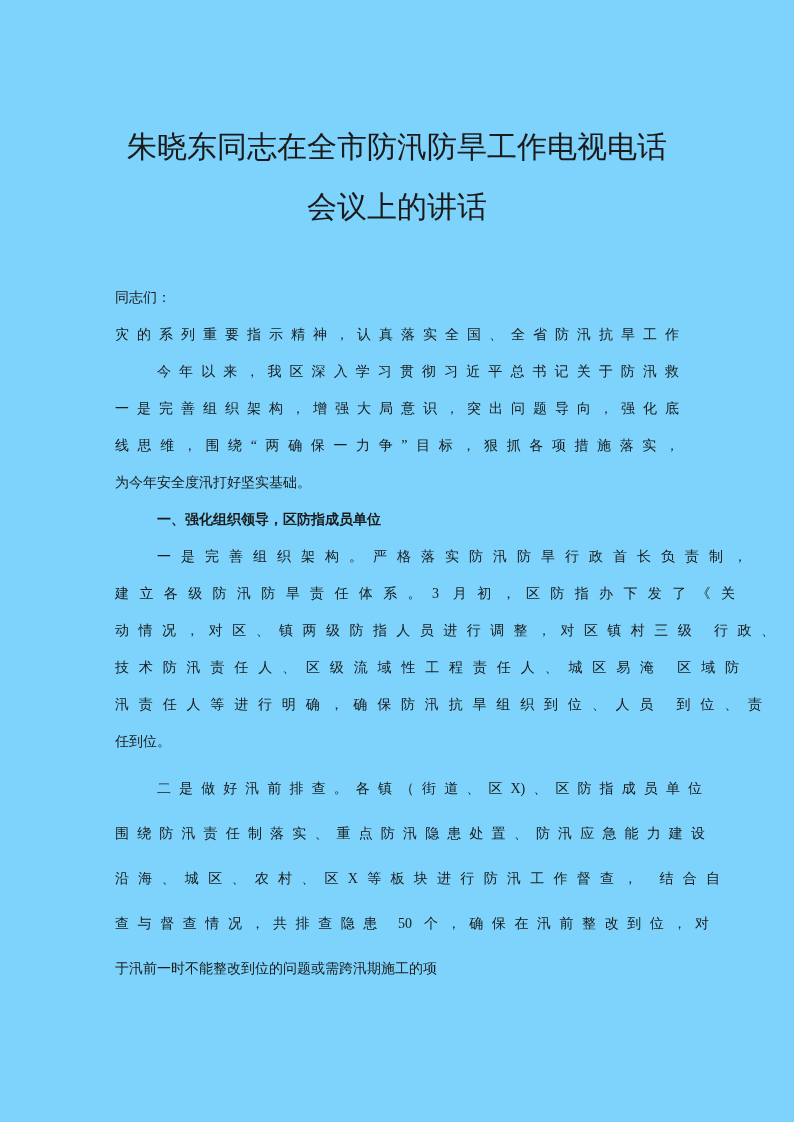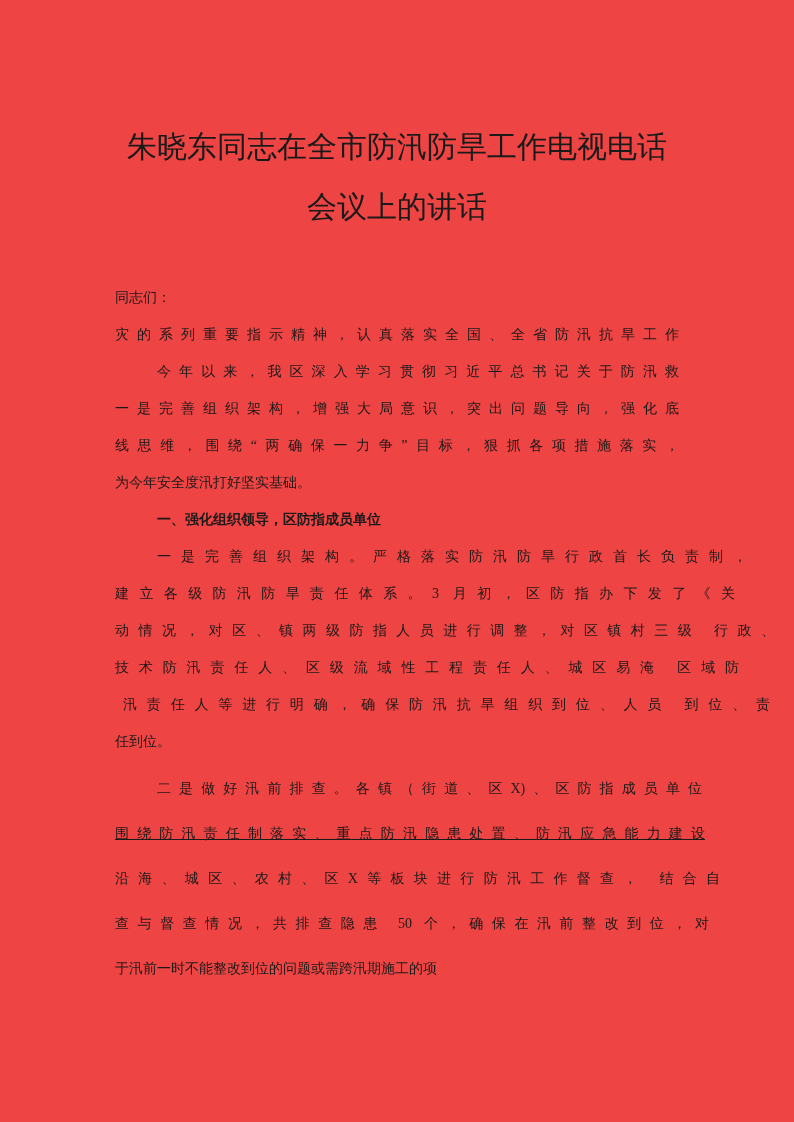--- a/index.html
+++ b/index.html
@@ -4,21 +4,21 @@
 <style>
   html, body {
     margin: 0;
     padding: 0;
     background: #ffffff;
   }
   .page {
     position: relative;
     width: 794px;
     height: 1122px;
-    background: #ef4444;
+    background: #7dd3fc;
     overflow: hidden;
     font-family: "Liberation Serif", "DejaVu Serif", serif;
     color: #1a1a1a;
   }
   .title {
     margin: 117px auto 0 auto;
     width: 620px;
     text-align: center;
     font-size: 30px;
     font-weight: normal;
@@ -79,24 +79,24 @@
         <div class="line">一是完善组织架构，增强大局意识，突出问题导向，强化底</div>
         <div class="line">线思维，围绕“两确保一力争”目标，狠抓各项措施落实，</div>
         <div class="line last">为今年安全度汛打好坚实基础。</div>
       </div>
       <div class="heading">一、强化组织领导，区防指成员单位</div>
       <div class="paragraph">
         <div class="line indent" style="width: 632px;">一是完善组织架构。严格落实防汛防旱行政首长负责制，</div>
         <div class="line" style="width: 620px;">建立各级防汛防旱责任体系。3 月初，区防指办下发了《关</div>
         <div class="line" style="width: 660px;">动情况，对区、镇两级防指人员进行调整，对区镇村三级 行政、</div>
         <div class="line" style="width: 624px;">技术防汛责任人、区级流域性工程责任人、城区易淹 区域防</div>
-        <div class="line" style="width: 647px; margin-left: 8px;">汛责任人等进行明确，确保防汛抗旱组织到位、人员 到位、责</div>
+        <div class="line" style="width: 647px;">汛责任人等进行明确，确保防汛抗旱组织到位、人员 到位、责</div>
         <div class="line last">任到位。</div>
       </div>
       <div class="paragraph wide">
         <div class="line indent" style="width: 587px;">二是做好汛前排查。各镇（街道、区X)、区防指成员单位</div>
-        <div class="line" style="width: 590px; text-decoration: underline;">围绕防汛责任制落实、重点防汛隐患处置、防汛应急能力建设</div>
+        <div class="line" style="width: 590px;">围绕防汛责任制落实、重点防汛隐患处置、防汛应急能力建设</div>
         <div class="line" style="width: 605px;">沿海、城区、农村、区X等板块进行防汛工作督查， 结合自</div>
         <div class="line" style="width: 594px;">查与督查情况，共排查隐患 50 个，确保在汛前整改到位，对</div>
         <div class="line last">于汛前一时不能整改到位的问题或需跨汛期施工的项</div>
       </div>
     </div>
 </div>
 
 </body></html>

